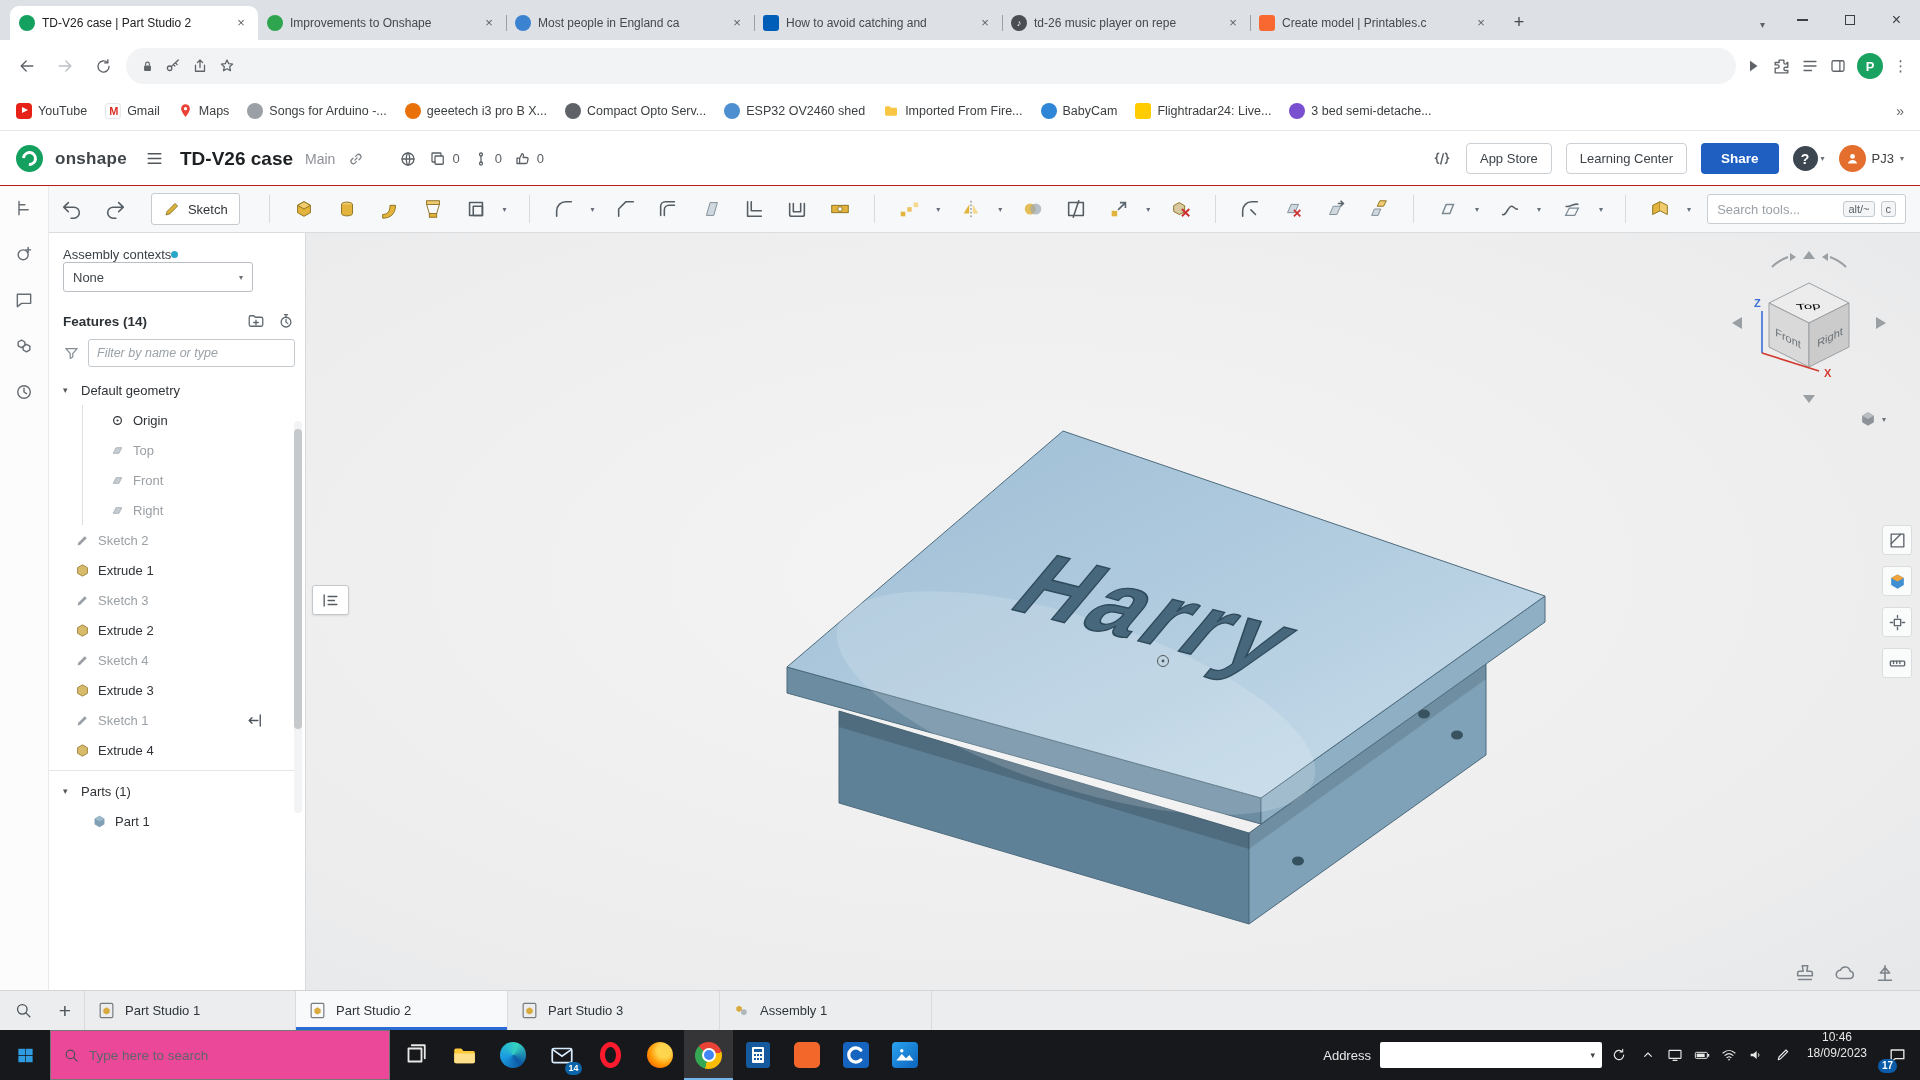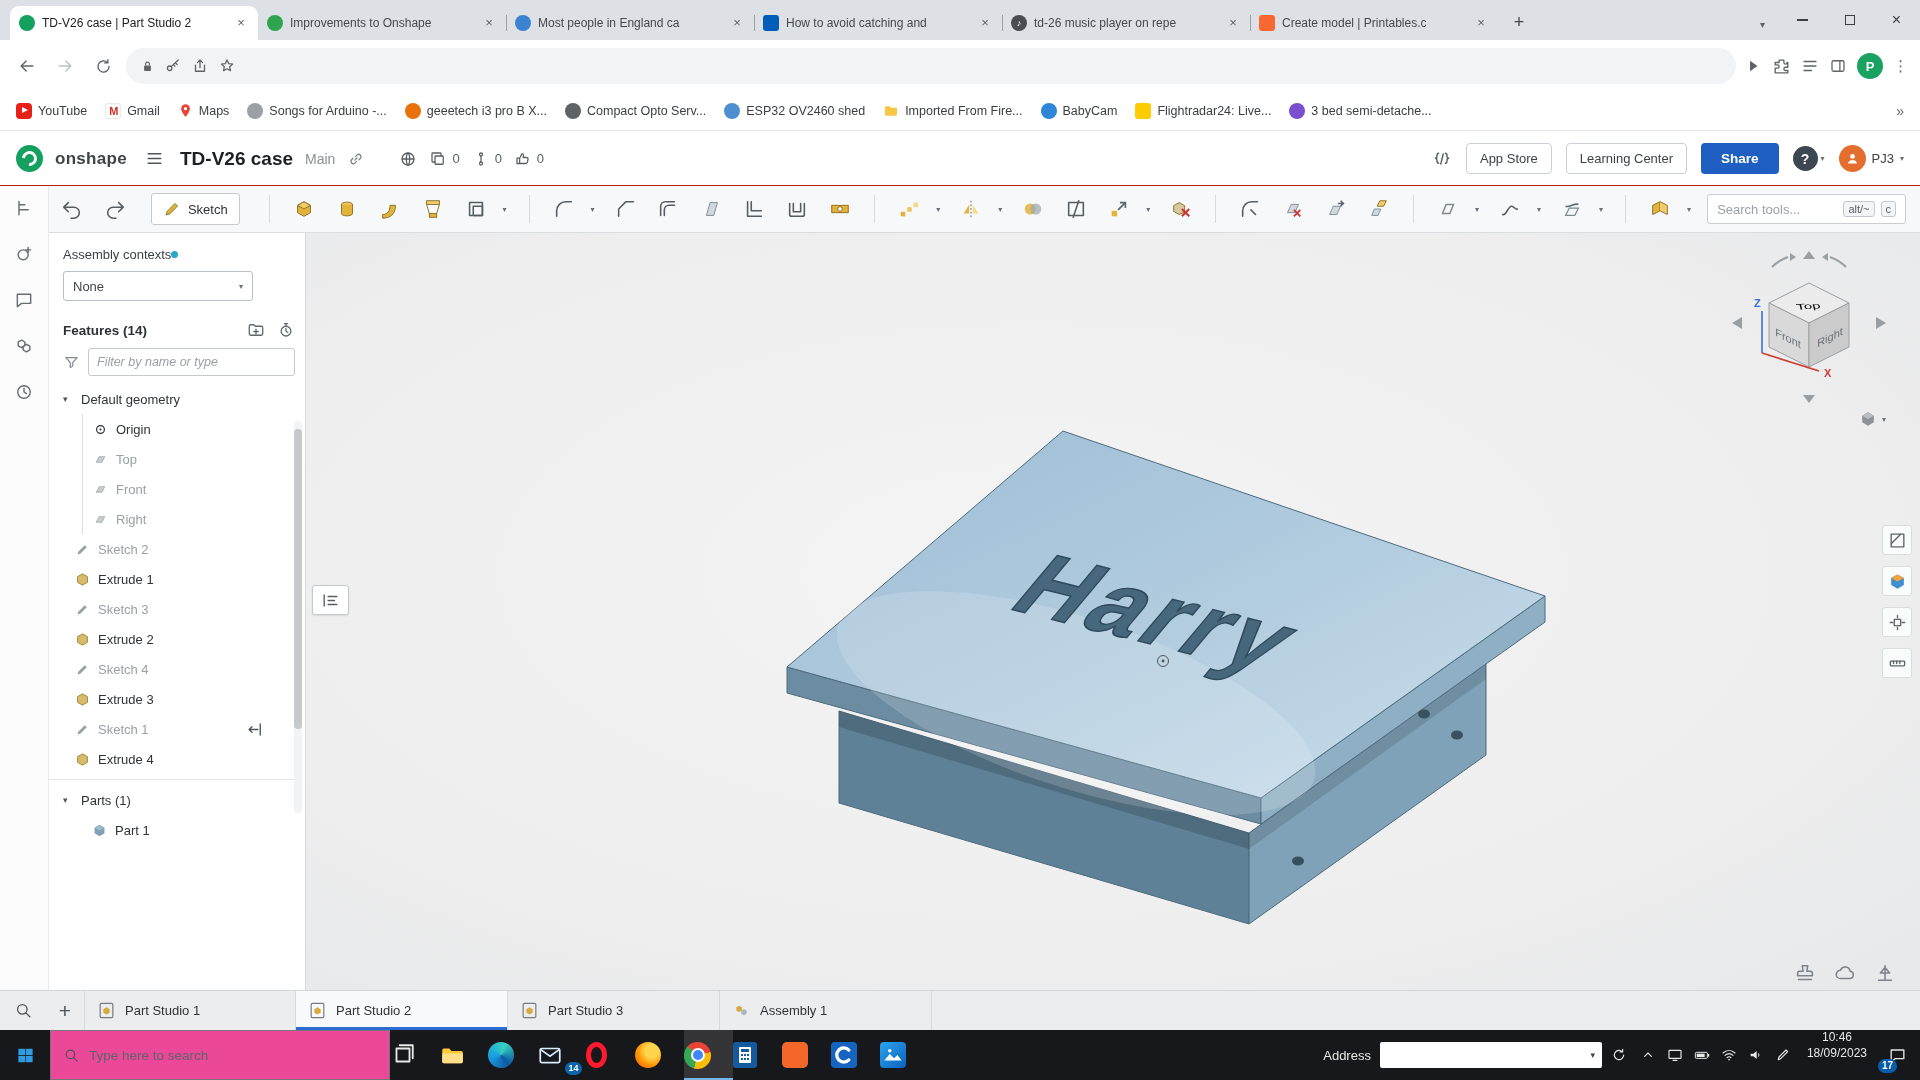--- a/index.html
+++ b/index.html
@@ -89,37 +89,37 @@
 .tcaret{font-size:8px;color:#67707a;margin:0 3px 0 -1px}
 .tsep{width:1px;height:28px;background:#d8dbde;margin:0 6px;flex:0 0 1px}
 .sketchbtn{display:flex;align-items:center;gap:7px;border:1px solid #c6cbd0;background:#fff;border-radius:3px;height:32px;padding:0 11px;font-size:13px;color:#2f3338;margin:0 10px 0 8px;white-space:nowrap}
 .searchtools{margin-left:auto;margin-right:6px;display:flex;align-items:center;gap:6px;border:1px solid #c9ced3;background:#fff;border-radius:3px;height:30px;padding:0 9px;width:205px}
 .st-text{flex:1;font-size:13px;color:#9aa1a8;white-space:nowrap}
 .kbd{border:1px solid #c2c8cd;border-radius:3px;background:#f4f5f6;font-size:11px;color:#5b6268;padding:1px 4px;white-space:nowrap}
 .workarea{flex:1;display:flex;min-height:0}
 
 
 .fpanel{width:257px;background:#fff;border-right:1px solid #d7dadd;position:relative;padding:14px 10px 0 14px;font-size:13px;color:#333}
-.acx-label{display:flex;align-items:center;color:#3c4247;margin-bottom:9px;font-size:13px}
+.acx-label{display:flex;align-items:center;color:#3c4247;font-size:13px}
 .dot{width:7px;height:7px;border-radius:50%;background:#2aa7c8}
 .selbox{width:190px;height:30px;border:1px solid #b9bfc5;border-radius:3px;display:flex;align-items:center;justify-content:space-between;padding:0 9px;color:#3f454b;margin-bottom:20px;background:#fff}
 .fhead{display:flex;align-items:center;margin-bottom:9px}
 .fhead .ft{font-weight:700;font-size:13.5px;color:#2c3info;color:#2c3136;flex:1}
 .fico{color:#5f676e;margin-left:12px}
 .fico svg{width:18px;height:18px}
 .filterrow{display:flex;align-items:center;gap:8px;margin-bottom:8px;color:#858c92}
 .filterrow svg{width:17px;height:17px}
 .filterrow input{flex:1;height:28px;border:1px solid #c5cacf;border-radius:3px;padding:0 8px;font-size:12.5px;color:#555;outline:none;font-style:italic}
 input::placeholder{color:#9aa1a7;opacity:1}
 .trow{display:flex;align-items:center;gap:7px;height:30px;color:#2f3337}
 .trow.muted{color:#9aa0a5}
 .trow svg{width:17px;height:17px;flex:0 0 17px}
 .tlabel{font-size:13px;white-space:nowrap}
 .caret9{font-size:9px;color:#555;width:11px;flex:0 0 11px}
-.kids{border-left:1px solid #dde0e3;margin-left:19px;padding-left:9px}
+.kids{border-left:1px solid #dde0e3;margin-left:19px;padding-left:26px}
 .rollback{margin-left:auto;margin-right:30px;color:#4c545b}
 .rollback svg{width:19px;height:19px}
 .pdiv{border-top:1px solid #e3e6e9;margin:5px 0 5px -14px}
 .fscroll{position:absolute;right:3px;top:188px;width:8px;height:392px;background:#f2f3f4;border-radius:4px}
 .fthumb{width:8px;height:300px;margin-top:8px;background:#c6c9cc;border-radius:4px}
 
 
 .viewport{flex:1;position:relative;background:radial-gradient(ellipse at 45% 45%,#f4f4f5 0%,#eeeeef 65%,#e7e8e9 100%);min-width:0;overflow:hidden}
 .modelsvg{position:absolute;inset:0;width:100%;height:100%}
 .ptoggle{position:absolute;left:6px;top:352px;width:37px;height:30px;background:#fff;border:1px solid #c3c8cc;border-radius:3px;display:flex;align-items:center;justify-content:center;color:#555c62;box-shadow:0 1px 2px rgba(0,0,0,.10)}
@@ -144,21 +144,21 @@
 .otab svg{width:19px;height:19px;flex:0 0 19px}
 
 
 .taskbar{top:1030px;height:50px;background:var(--taskbar-bg,#17181b);display:flex;align-items:stretch;color:#e8e8e8}
 .tstart{width:50px;display:flex;align-items:center;justify-content:center}
 .tstart svg{width:19px;height:19px}
 .tsearch{width:340px;background:#ec4899;border:1px solid #777;display:flex;align-items:center;gap:9px;padding:0 12px}
 .tsearch svg{width:17px;height:17px;color:#4b4f54}
 .tsearch input{border:none;outline:none;font-size:13.5px;color:#333;flex:1;background:transparent;font-style:normal}
 .tsearch input::placeholder{color:#5f6artifacts;color:#5f6票368;color:#60646a}
-.tcell{width:49px;display:flex;align-items:center;position:relative}
+.tcell{width:49px;display:flex;align-items:center;justify-content:center;position:relative}
 .tcell.active{background:rgba(255,255,255,.13);box-shadow:inset 0 -2px 0 #75b6ea}
 .tcell svg{width:26px;height:26px}
 .gchrome{width:27px;height:27px;border-radius:50%;background:conic-gradient(from -45deg,#ea4335 0 120deg,#fbbc05 0 240deg,#34a853 0 360deg);position:relative}
 .gchrome::after{content:"";position:absolute;inset:6.5px;background:#4285f4;border:2.5px solid #fff;border-radius:50%}
 .gedge{width:26px;height:26px;border-radius:50%;background:conic-gradient(from 140deg,#0c59a4,#1b9de2,#35d2c0,#0c59a4)}
 .gff{width:26px;height:26px;border-radius:50%;background:radial-gradient(circle at 65% 35%,#ffd54d 0 28%,#ff9400 60%,#e64a19 100%)}
 .gop{width:21px;height:26px;border-radius:50%;border:5px solid #ff1b2d}
 .gprusa{width:26px;height:26px;background:#f3672a;border-radius:5px}
 .gc{width:26px;height:26px;border-radius:4px;background:#1565c0;display:flex;align-items:center;justify-content:center}
 .gph{width:26px;height:26px;border-radius:4px;background:linear-gradient(135deg,#2aa3ef,#0c63bd);display:flex;align-items:center;justify-content:center}

